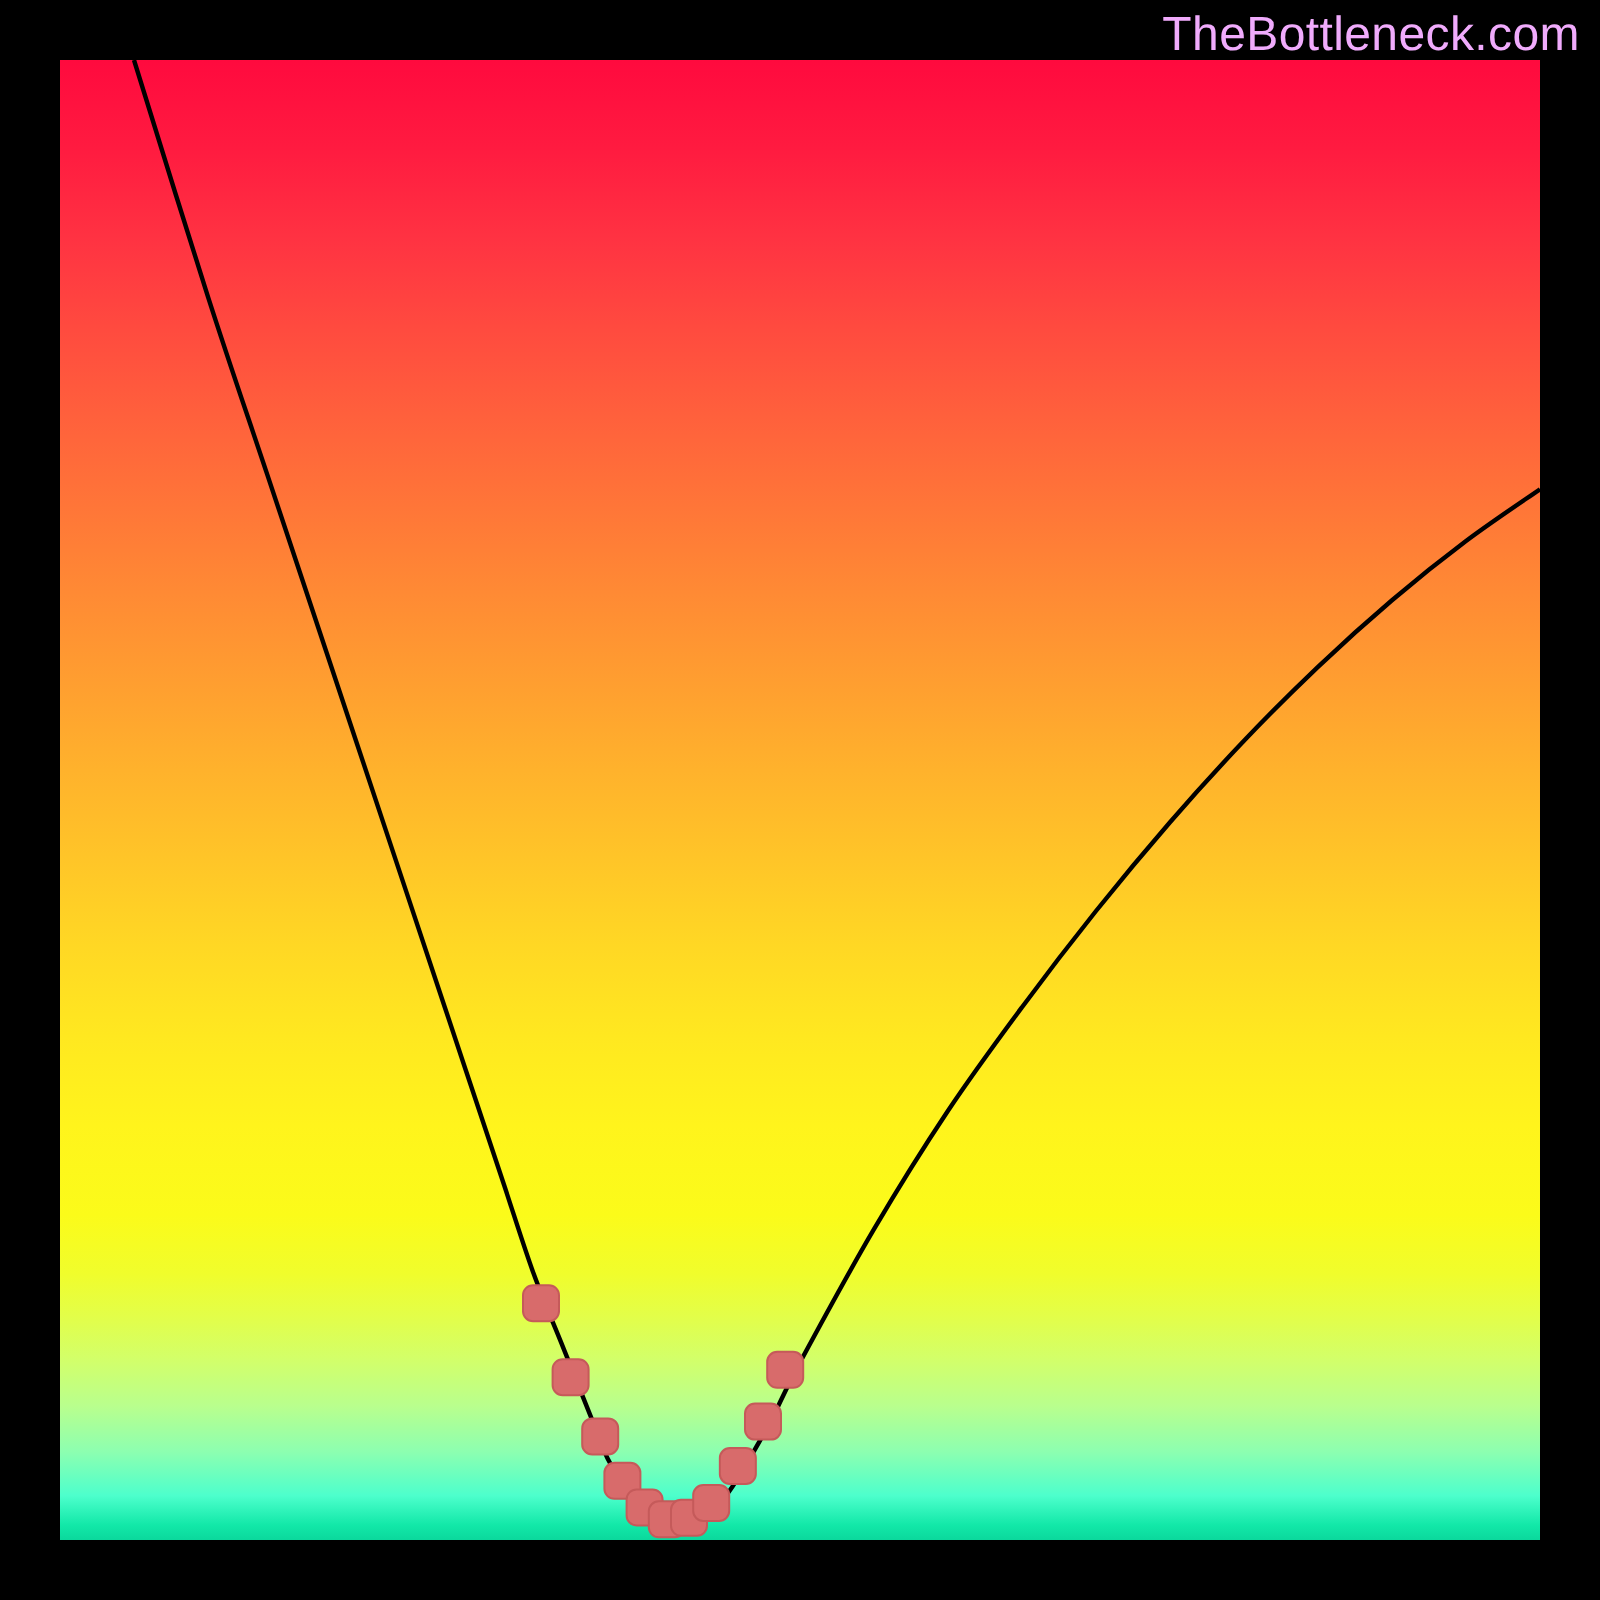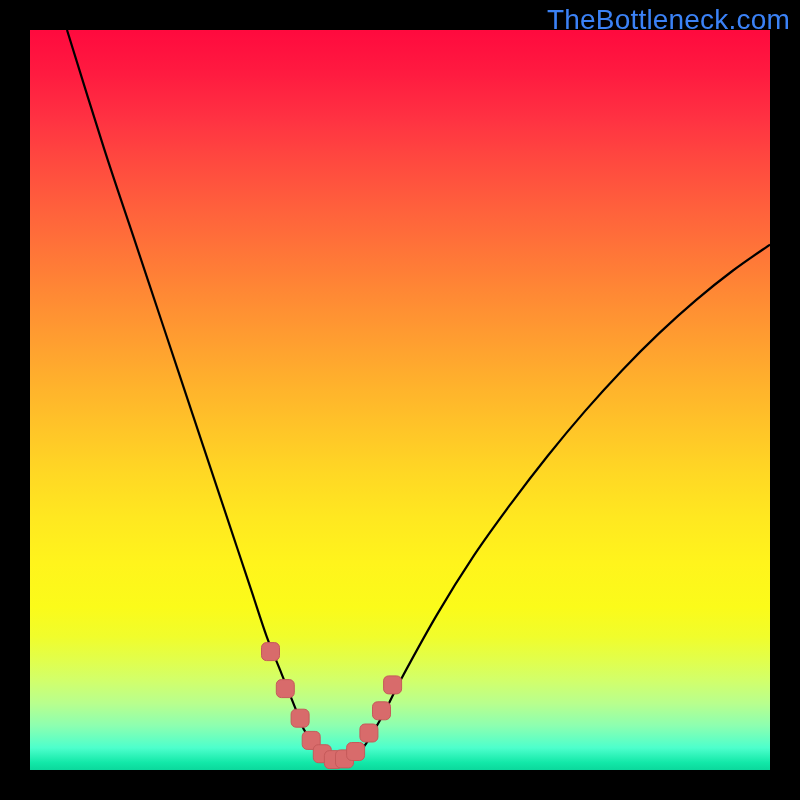--- a/index.html
+++ b/index.html
@@ -50,22 +50,22 @@
       #8dffb0 94%,
       #4dffcc 97%,
       #12e8a8 99%,
       #0bd89c 100%
     );
   }
   .watermark {
     position: absolute;
     top: 4px;
     right: 10px;
-    color: #3b82f6;
-    font-size: 28px;
+    color: #f0abfc;
+    font-size: 24px;
     font-weight: 500;
     letter-spacing: 0.2px;
     user-select: none;
     text-align: center;
   }
   svg.curve {
     position: absolute;
     inset: 0;
   }
 </style>

